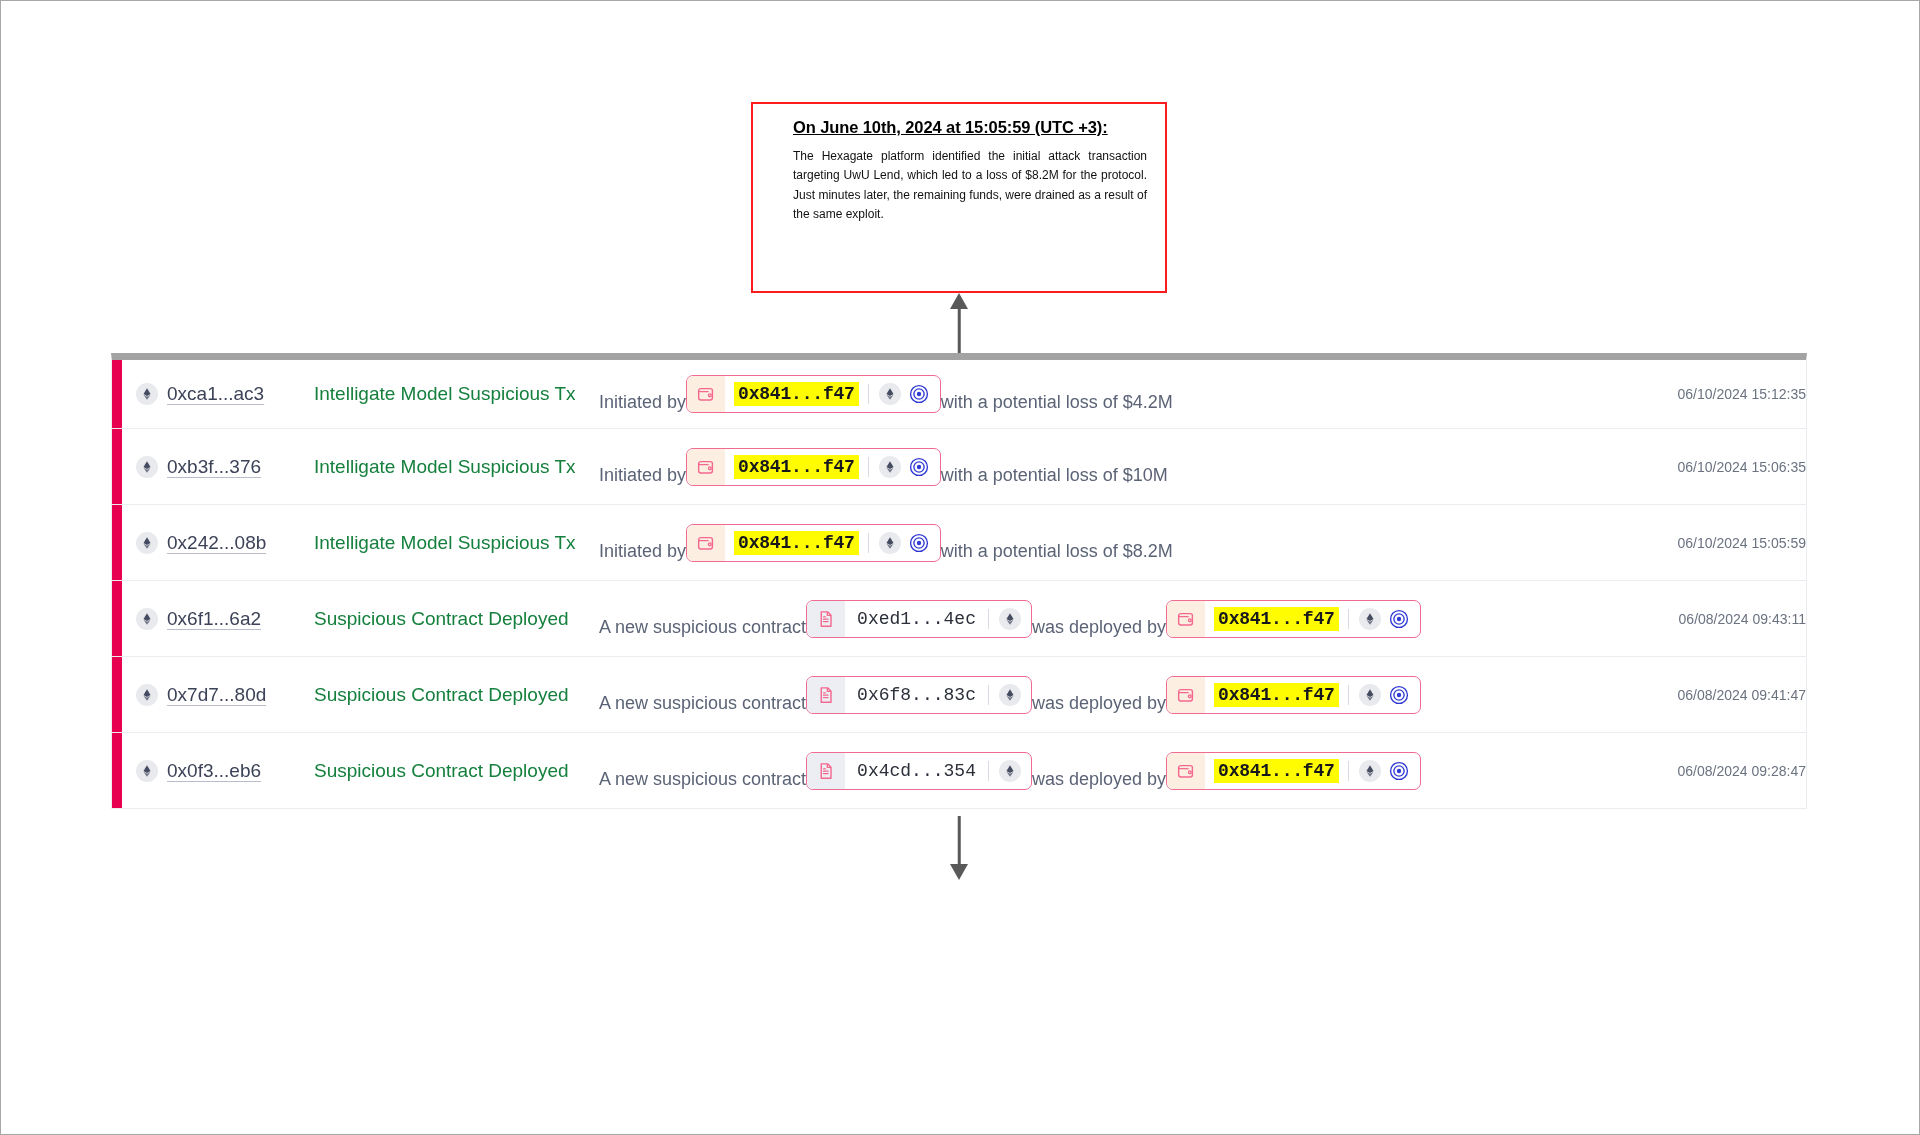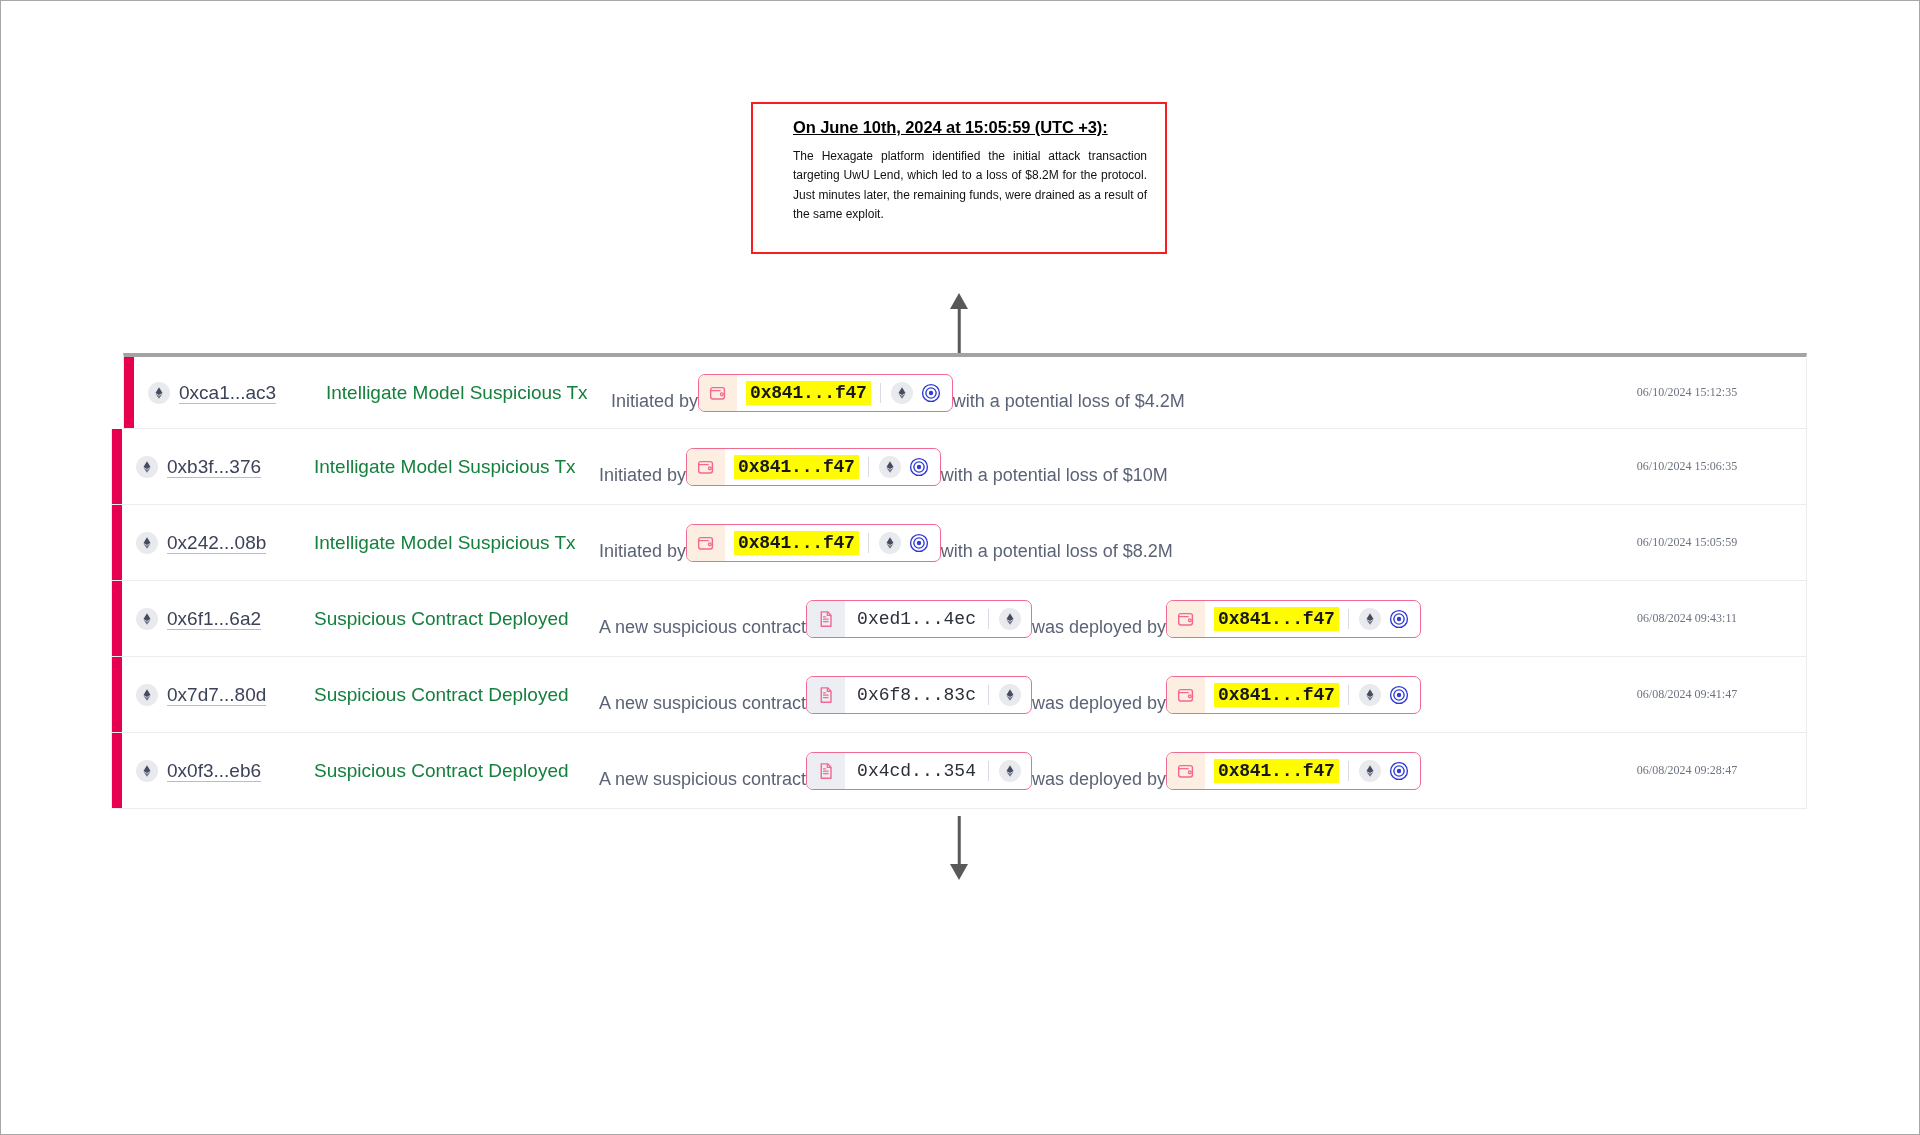--- a/index.html
+++ b/index.html
@@ -33,21 +33,21 @@
     letter-spacing: -0.1px;
     white-space: nowrap;
   }
   .callout-body {
     font-size: 12px;
     color: #111;
     line-height: 1.62;
     text-align: justify;
     text-justify: inter-word;
   }
-  #callout-top  { left: 750px; top: 101px;  width: 416px; height: 152px; padding-left: 40px; }
+  #callout-top  { left: 750px; top: 101px;  width: 416px; height: 191px; padding-left: 40px; }
   #callout-bot  { left: 750px; top: 877px;  width: 416px; height: 152px; }
 
   
   .arrow { position: absolute; }
   .arrow-shaft {
     position: absolute; left: 50%; transform: translateX(-50%);
     width: 2.5px; background: #595959;
   }
   .arrow-head { position: absolute; left: 50%; transform: translateX(-50%); width: 0; height: 0; }
   #arrow-up   { left: 946px; top: 292px; width: 24px; height: 67px; }
@@ -72,21 +72,21 @@
   .event-row {
     position: relative;
     display: flex;
     align-items: center;
     height: 76px;
     background: #ffffff;
     border: 1px solid #ebecf0;
     border-top: none;
     padding-left: 24px;
   }
-  .event-row:first-child { border-top: 4px solid #a3a3a3; margin-left: 12px; }
+  .event-row:first-child { border-top: 7px solid #a3a3a3; }
   .row-bar {
     position: absolute;
     left: 0; top: 0;
     width: 10px; height: 100%;
     background: #e6004f;
   }
 
   
   .col-id {
     display: flex; align-items: center; gap: 9px;
@@ -158,25 +158,24 @@
   .pill-sep { width: 1px; height: 20px; background: #d8dbe3; }
   .pill-actions {
     display: flex; align-items: center; gap: 7px;
     padding: 0 10px 0 10px;
   }
   .ico-btn { display: flex; align-items: center; justify-content: center; }
 
   
   .col-time {
     width: 250px; flex: 0 0 250px;
-    text-align: center;
-    font-size: 12px; color: #6b7280;
+    text-align: right;
+    font-size: 14px; color: #6b7280;
     padding-left: 12px;
     white-space: nowrap;
-    font-family: Liberation Serif, serif;
   }
 </style>
 </head>
 <body>
 
 <div id="page">
 
   <div class="callout" id="callout-top">
     <div class="callout-title">On June 10th, 2024 at 15:05:59 (UTC +3):</div>
     <div class="callout-body">The Hexagate platform identified the initial attack transaction targeting UwU Lend, which led to a loss of $8.2M for the protocol. Just minutes later, the remaining funds, were drained as a result of the same exploit.</div>

